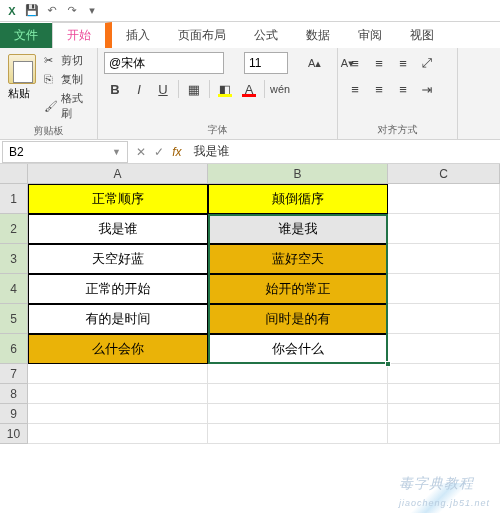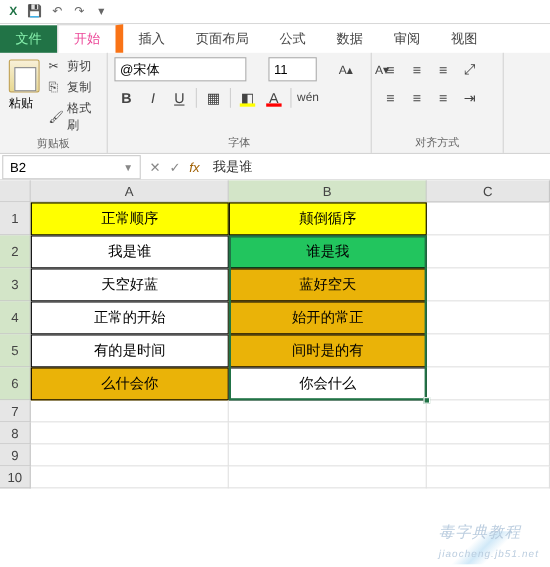--- a/index.html
+++ b/index.html
@@ -196,21 +196,21 @@
 
   <div class="grid-row">
     <div class="row-h">1</div>
     <div class="cell col-A hdr-cell">正常顺序</div>
     <div class="cell col-B hdr-cell">颠倒循序</div>
     <div class="cell col-C"></div>
   </div>
   <div class="grid-row">
     <div class="row-h sel">2</div>
     <div class="cell col-A data-cell-a">我是谁</div>
-    <div class="cell col-B data-cell-b" style="background:#22c55e;">谁是我</div>
+    <div class="cell col-B data-cell-b" style="background:#e5e5e5;">谁是我</div>
     <div class="cell col-C"></div>
   </div>
   <div class="grid-row">
     <div class="row-h sel">3</div>
     <div class="cell col-A data-cell-a">天空好蓝</div>
     <div class="cell col-B data-cell-b">蓝好空天</div>
     <div class="cell col-C"></div>
   </div>
   <div class="grid-row">
     <div class="row-h sel">4</div>

